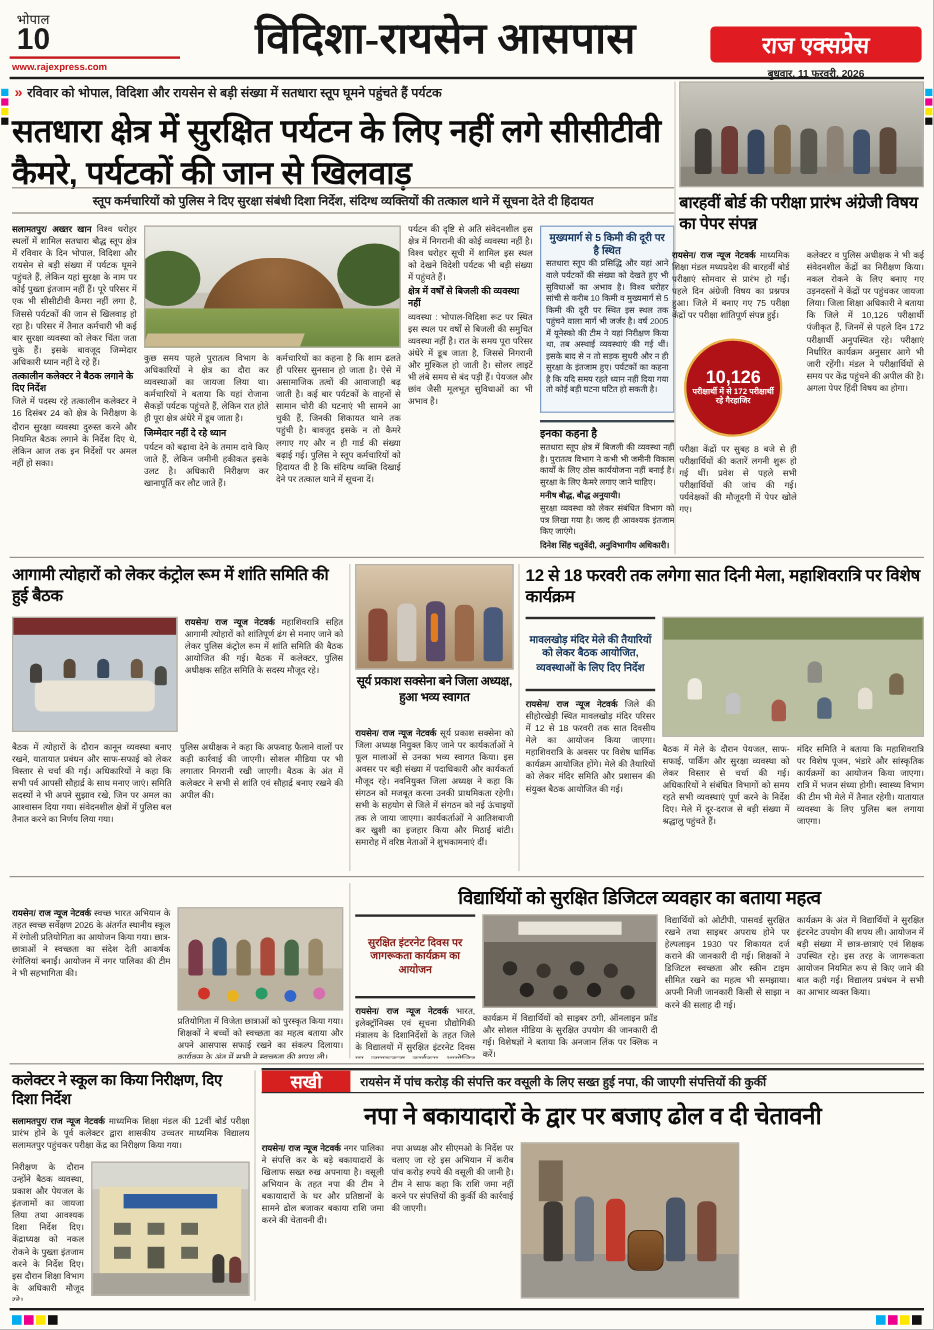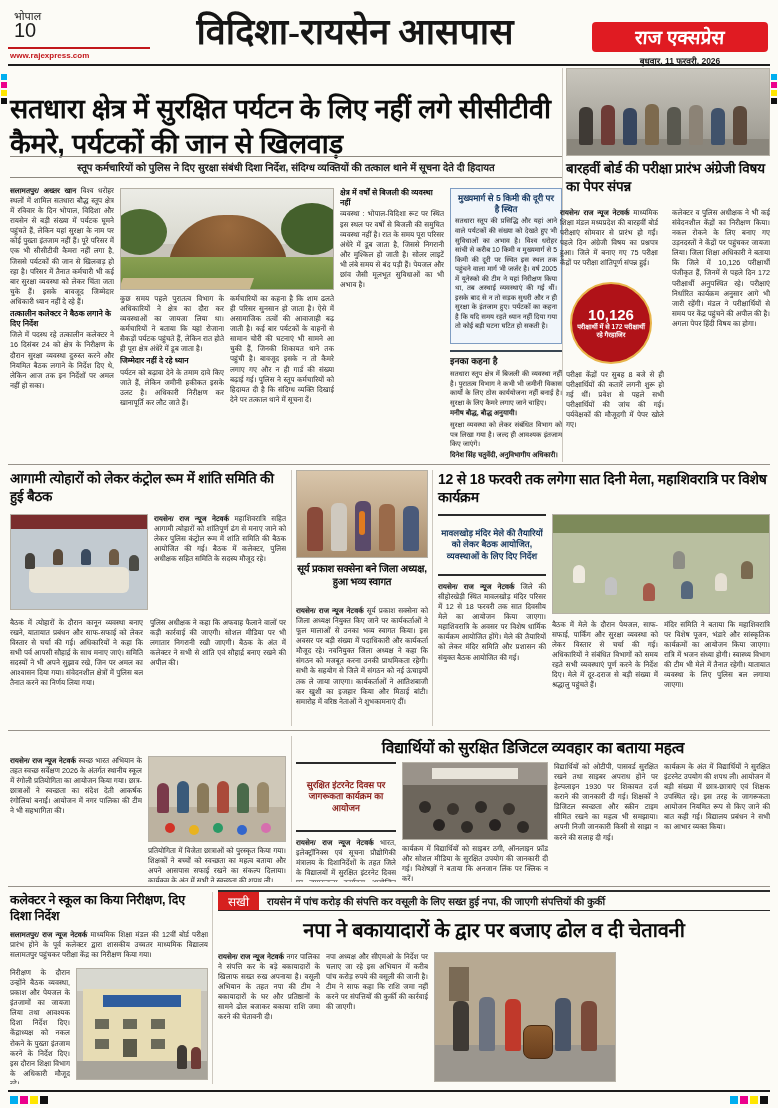--- a/index.html
+++ b/index.html
@@ -10,24 +10,24 @@
   .hr{position:absolute;left:8px;right:8px;background:#97928a;height:1px}
   .hr.dark{background:#1d1d1d;height:2px}
   .vdiv{position:absolute;width:1px;background:#cdc8bf}
   .col{position:absolute;overflow:hidden;font-size:7.2px;line-height:1.4;text-align:justify;color:#222}
   .col p{margin-bottom:2px}
   .dl{font-weight:700;color:#111}
   .sub{font-weight:700;font-size:7.8px;color:#0e0e0e;margin:2px 0;text-align:left;line-height:1.25}
   .headline{position:absolute;font-weight:800;color:#0d0d0d;letter-spacing:-.2px}
   
   .edition{position:absolute;left:14px;top:8px;font-size:11px;font-weight:400}
-  .pageno{position:absolute;left:14px;top:19px;font-size:20px;font-weight:400}
+  .pageno{position:absolute;left:14px;top:19px;font-size:25px;font-weight:700}
   .redline{position:absolute;left:8px;top:47px;width:142px;height:2px;background:#c2181c}
   .website{position:absolute;left:10px;top:51px;font-size:8px;font-weight:700;color:#c2181c}
-  .masthead{position:absolute;left:140px;top:6px;width:430px;text-align:center;
+  .masthead{position:absolute;left:156px;top:6px;width:430px;text-align:center;
             font-size:36px;font-weight:800;color:#161616;font-family:"Liberation Serif","DejaVu Serif",serif}
   .brandbox{position:absolute;left:592px;top:22px;width:176px;height:30px;background:#e01b22;border-radius:4px;
             display:flex;align-items:center;justify-content:center}
   .brandbox span{color:#fff;font-size:19px;font-weight:800;transform:skewX(-4deg)}
   .hdate{position:absolute;left:592px;top:55px;width:176px;text-align:center;font-size:8.5px;font-weight:700;color:#222}
   
   .teaser{position:absolute;left:12px;top:70px;width:548px;font-size:10.5px;font-weight:700;color:#1d1d1d;white-space:nowrap;overflow:hidden}
   .teaser .chev{color:#d6201f;font-size:12px;margin-right:4px}
   .subhead{position:absolute;left:10px;top:156px;width:552px;border-top:1px solid #8d887f;border-bottom:1px solid #8d887f;
            padding:3px 6px;font-size:10px;font-weight:700;text-align:center;color:#222}
@@ -43,21 +43,21 @@
   .badge{position:absolute;left:570px;top:282px;width:82px;height:82px;border-radius:50%;background:#b01218;
          border:2px solid #e8b54c;color:#fff;display:flex;flex-direction:column;align-items:center;justify-content:center;
          text-align:center;padding:4px}
   .badge .big{font-size:15px;font-weight:800;line-height:1.05}
   .badge .rest{font-size:6.6px;font-weight:700;line-height:1.25}
   .rulebox{border-top:2px solid #2b2b2b;border-bottom:2px solid #2b2b2b;font-weight:800;text-align:center;
            color:#16365c;display:flex;align-items:center;justify-content:center;padding:3px 2px;line-height:1.3}
   
   .strip{position:absolute;left:218px;top:890px;width:552px;height:21px;border-top:2px solid #2b2b2b;border-bottom:1px solid #2b2b2b;
          display:flex;align-items:center;overflow:hidden}
-  .tab{background:#d6201f;color:#fff;font-size:12px;font-weight:400;padding:2px 10px;margin-right:8px;flex:none}
+  .tab{background:#d6201f;color:#fff;font-size:15px;font-weight:700;padding:2px 24px;margin-right:8px;flex:none}
   .striph{font-size:10px;font-weight:700;color:#1b1b1b;white-space:nowrap}
   
   .photo{position:absolute;overflow:hidden;background:#c8c4ba;border:1px solid #b5b0a5}
   .ph{position:absolute}
   .fig{position:absolute;border-radius:6px 6px 2px 2px}
   
   .cmyk{position:absolute;display:flex;gap:2px}
   .cmyk i{display:block;width:8px;height:8px}
   .cmyk.vert{flex-direction:column}
   .cmyk.vert i{width:6px;height:6px}
@@ -72,20 +72,23 @@
   <div class="pageno">10</div>
   <div class="redline"></div>
   <div class="website">www.rajexpress.com</div>
   <div class="masthead">विदिशा-रायसेन आसपास</div>
   <div class="brandbox">
     <span>राज एक्सप्रेस</span>
   </div>
   <div class="hdate">बुधवार, 11 फरवरी, 2026</div>
   <div class="hr dark" style="top:64px"></div>
 
+  <div class="teaser">
+    <span class="chev">»</span><span>रविवार को भोपाल, विदिशा और रायसेन से बड़ी संख्या में सतधारा स्तूप घूमने पहुंचते हैं पर्यटक</span>
+  </div>
 
   <div class="headline" style="left:10px;top:92px;width:552px;font-size:27px;line-height:1.28">सतधारा क्षेत्र में सुरक्षित पर्यटन के लिए नहीं लगे सीसीटीवी कैमरे, पर्यटकों की जान से खिलवाड़</div>
   <div class="subhead">स्तूप कर्मचारियों को पुलिस ने दिए सुरक्षा संबंधी दिशा निर्देश, संदिग्ध व्यक्तियों की तत्काल थाने में सूचना देते दी हिदायत</div>
 
   <div class="col" style="left:10px;top:186px;width:104px;height:276px">
     <p><span class="dl">सलामतपुर/ अख्तर खान</span> <span>विश्व धरोहर स्थलों में शामिल सतधारा बौद्ध स्तूप क्षेत्र में रविवार के दिन भोपाल, विदिशा और रायसेन से बड़ी संख्या में पर्यटक घूमने पहुंचते हैं, लेकिन यहां सुरक्षा के नाम पर कोई पुख्ता इंतजाम नहीं हैं। पूरे परिसर में एक भी सीसीटीवी कैमरा नहीं लगा है, जिससे पर्यटकों की जान से खिलवाड़ हो रहा है। परिसर में तैनात कर्मचारी भी कई बार सुरक्षा व्यवस्था को लेकर चिंता जता चुके हैं। इसके बावजूद जिम्मेदार अधिकारी ध्यान नहीं दे रहे हैं।</span></p>
     <div class="sub">तत्कालीन कलेक्टर ने बैठक लगाने के दिए निर्देश</div>
     <p>जिले में पदस्थ रहे तत्कालीन कलेक्टर ने 16 दिसंबर 24 को क्षेत्र के निरीक्षण के दौरान सुरक्षा व्यवस्था दुरुस्त करने और नियमित बैठक लगाने के निर्देश दिए थे, लेकिन आज तक इन निर्देशों पर अमल नहीं हो सका।</p>
   </div>
 
@@ -102,20 +105,21 @@
     <p>कर्मचारियों का कहना है कि शाम ढलते ही परिसर सुनसान हो जाता है। ऐसे में असामाजिक तत्वों की आवाजाही बढ़ जाती है। कई बार पर्यटकों के वाहनों से सामान चोरी की घटनाएं भी सामने आ चुकी हैं, जिनकी शिकायत थाने तक पहुंची है। बावजूद इसके न तो कैमरे लगाए गए और न ही गार्ड की संख्या बढ़ाई गई। पुलिस ने स्तूप कर्मचारियों को हिदायत दी है कि संदिग्ध व्यक्ति दिखाई देने पर तत्काल थाने में सूचना दें।</p>
   </div>
 
   <div class="col" style="left:120px;top:294px;width:104px;height:168px">
     <p>कुछ समय पहले पुरातत्व विभाग के अधिकारियों ने क्षेत्र का दौरा कर व्यवस्थाओं का जायजा लिया था। कर्मचारियों ने बताया कि यहां रोजाना सैकड़ों पर्यटक पहुंचते हैं, लेकिन रात होते ही पूरा क्षेत्र अंधेरे में डूब जाता है।</p>
     <div class="sub">जिम्मेदार नहीं दे रहे ध्यान</div>
     <p>पर्यटन को बढ़ावा देने के तमाम दावे किए जाते हैं, लेकिन जमीनी हकीकत इसके उलट है। अधिकारी निरीक्षण कर खानापूर्ति कर लौट जाते हैं।</p>
   </div>
 
   <div class="col" style="left:340px;top:186px;width:104px;height:276px">
+    <p>पर्यटन की दृष्टि से अति संवेदनशील इस क्षेत्र में निगरानी की कोई व्यवस्था नहीं है। विश्व धरोहर सूची में शामिल इस स्थल को देखने विदेशी पर्यटक भी बड़ी संख्या में पहुंचते हैं।</p>
     <div class="sub">क्षेत्र में वर्षों से बिजली की व्यवस्था नहीं</div>
     <p>व्यवस्था : भोपाल-विदिशा रूट पर स्थित इस स्थल पर वर्षों से बिजली की समुचित व्यवस्था नहीं है। रात के समय पूरा परिसर अंधेरे में डूब जाता है, जिससे निगरानी और मुश्किल हो जाती है। सोलर लाइटें भी लंबे समय से बंद पड़ी हैं। पेयजल और छांव जैसी मूलभूत सुविधाओं का भी अभाव है।</p>
   </div>
 
   <div class="sidebox">
     <div class="t">मुख्यमार्ग से 5 किमी की दूरी पर है स्थित</div>
     <div class="x">सतधारा स्तूप की प्रसिद्धि और यहां आने वाले पर्यटकों की संख्या को देखते हुए भी सुविधाओं का अभाव है। विश्व धरोहर सांची से करीब 10 किमी व मुख्यमार्ग से 5 किमी की दूरी पर स्थित इस स्थल तक पहुंचने वाला मार्ग भी जर्जर है। वर्ष 2005 में यूनेस्को की टीम ने यहां निरीक्षण किया था, तब अस्थाई व्यवस्थाएं की गई थीं। इसके बाद से न तो सड़क सुधरी और न ही सुरक्षा के इंतजाम हुए। पर्यटकों का कहना है कि यदि समय रहते ध्यान नहीं दिया गया तो कोई बड़ी घटना घटित हो सकती है।</div>
   </div>
 
   <div class="quotes">

